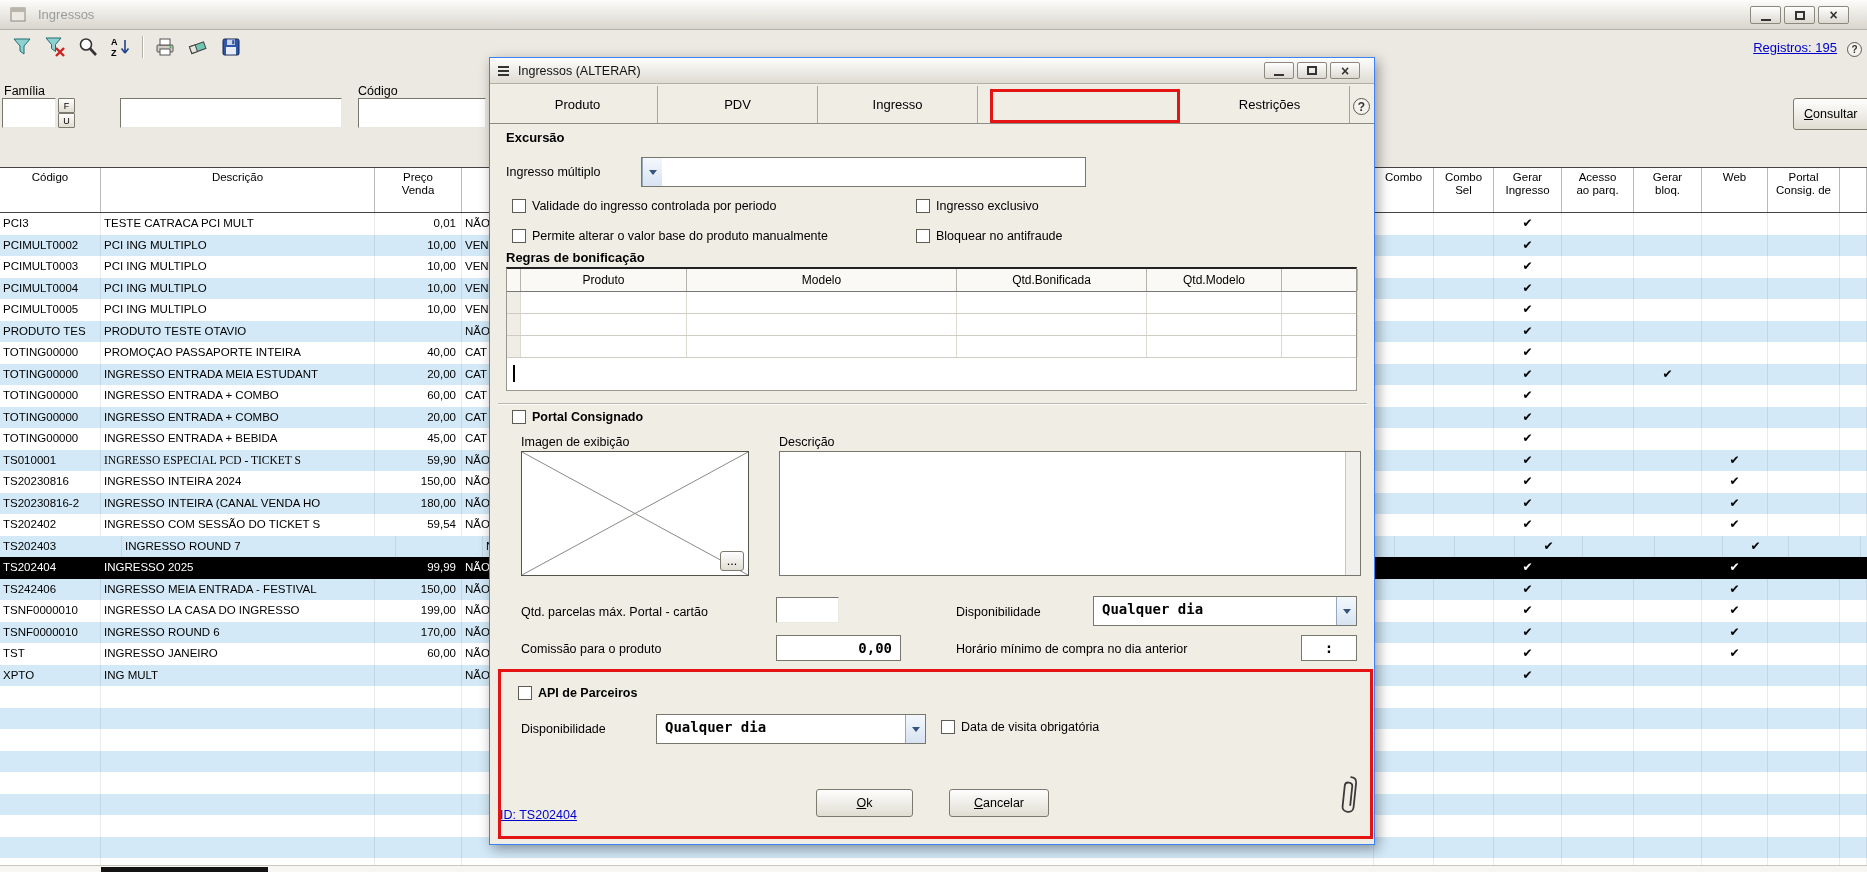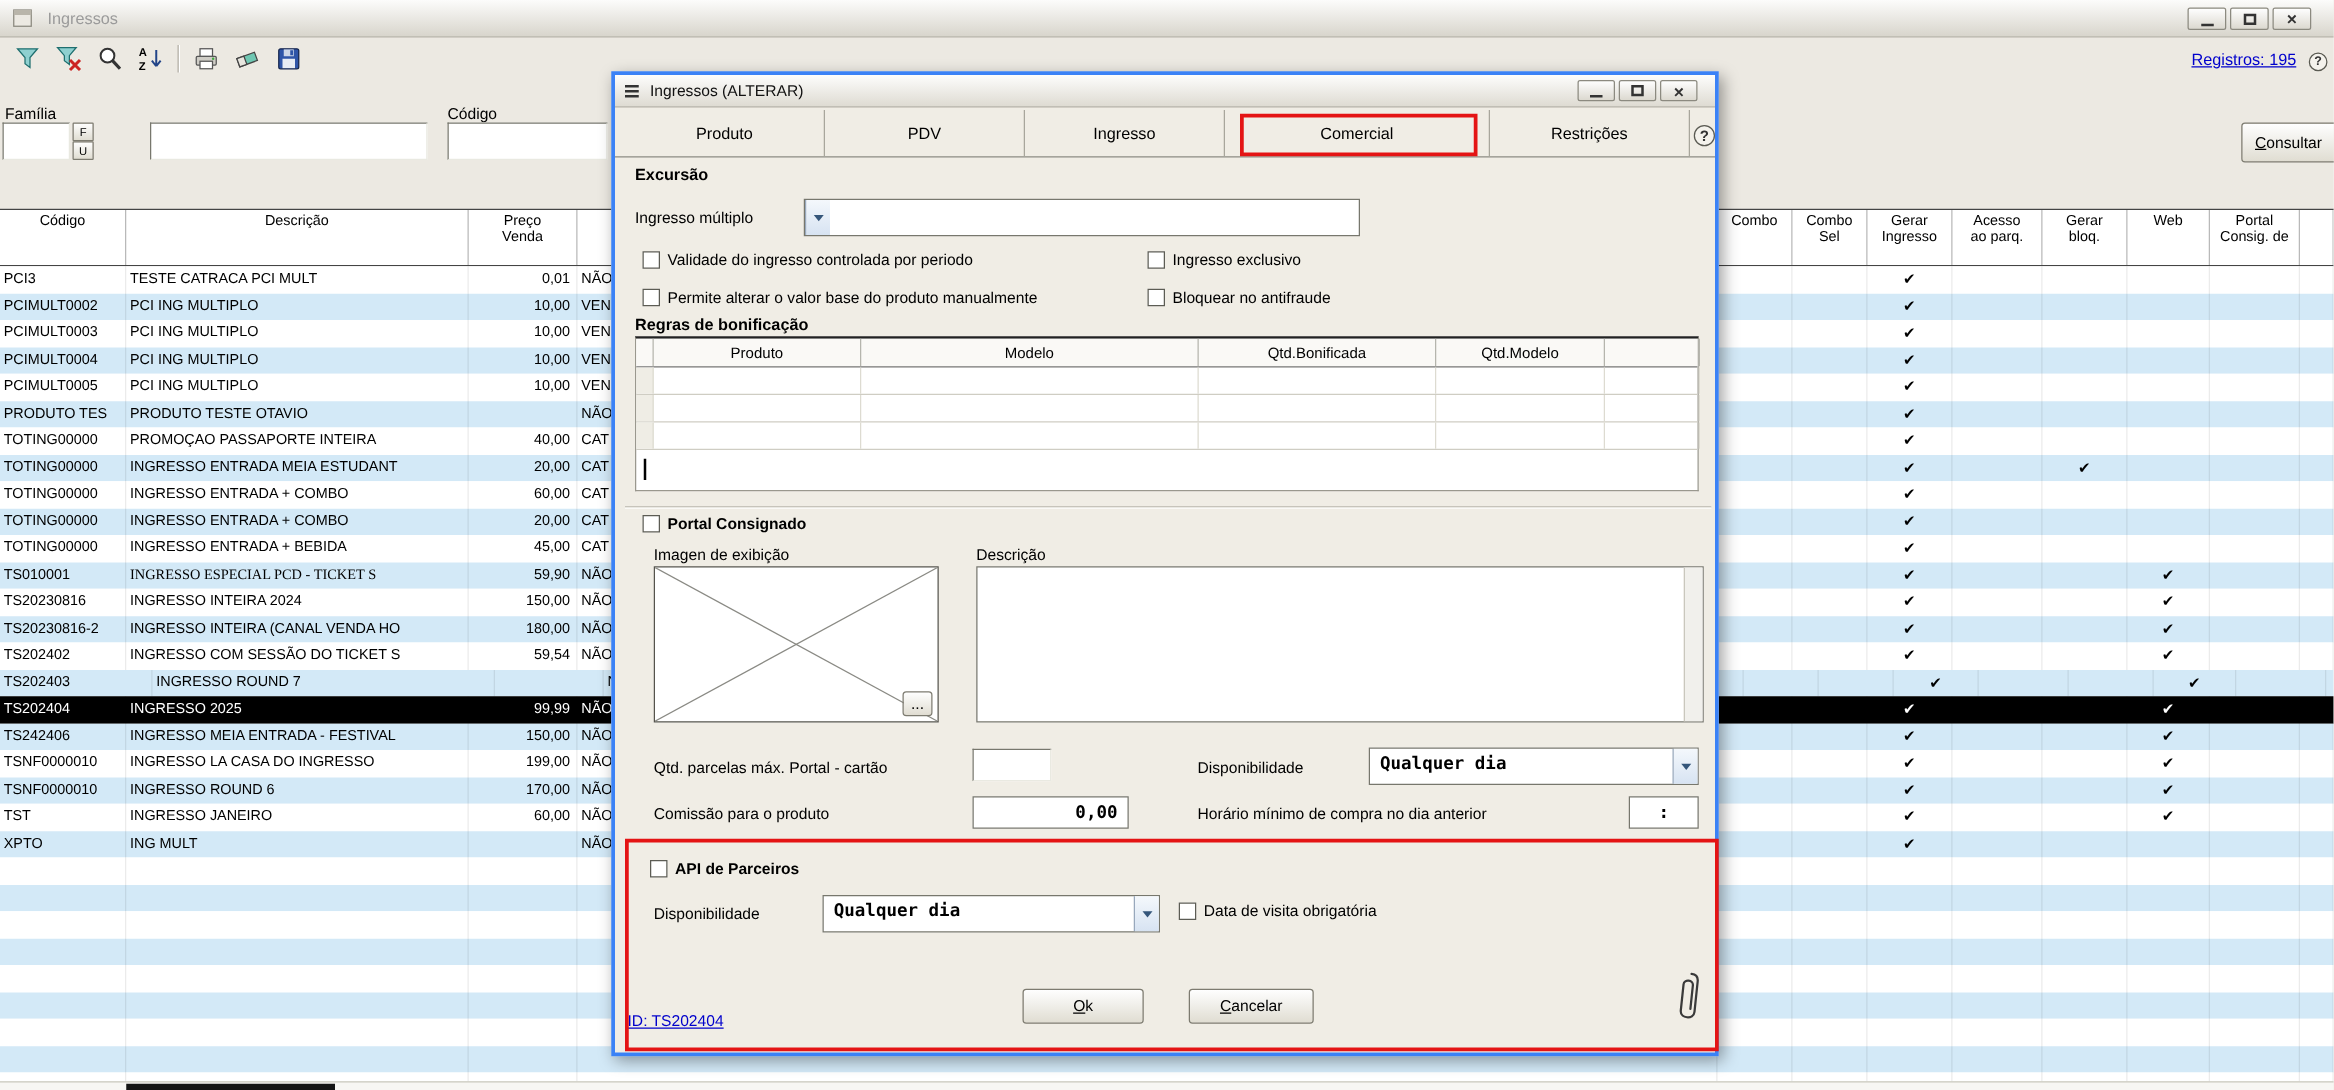--- a/index.html
+++ b/index.html
@@ -47,21 +47,21 @@
   .gcell { flex-shrink:0; font-size:11.5px; line-height:21.5px; overflow:hidden; white-space:nowrap;
            border-right:1px solid rgba(0,0,0,0.08); padding:0 3px; }
   .gcell.r { text-align:right; padding-right:5px; }
   .gcell.c { text-align:center; padding:0; font-size:12px; }
 
   #hscroll { position:absolute; left:0; top:865px; width:1867px; height:7px; background:#f7f6f3; border-top:1px solid #c9c7bd; }
   #hthumb { position:absolute; left:101px; top:1px; width:167px; height:5px; background:#141414; }
 
   
   #dialog { position:absolute; left:489px; top:57px; width:886px; height:788px; background:#f0ede5;
-            border:3px solid #3b82f6; box-shadow:3px 4px 12px rgba(0,0,0,0.38); z-index:10; }
+            border:1px solid #3b82f6; box-shadow:3px 4px 12px rgba(0,0,0,0.38); z-index:10; }
   #dlg-title { position:absolute; left:0; top:0; right:0; height:26px;
                background:linear-gradient(#fdfdfc,#dedbd2); border-bottom:1px solid #b3b0a6;
                display:flex; align-items:center; }
   #dlg-title-text { margin-left:6px; font-size:12.5px; color:#111; }
   #dlg-ctls { position:absolute; right:14px; top:4px; display:flex; gap:3px; }
   .dctl { width:30px; height:17px; background:linear-gradient(#fefefe,#dcd9d0); border:1px solid #8c8a80;
           border-radius:2px; display:flex; align-items:center; justify-content:center; }
 
   #tabs { position:absolute; left:0; top:28px; width:100%; height:38px; border-bottom:1px solid #8c8c84; }
   .tab { position:absolute; top:0; height:37px; display:flex; align-items:center; justify-content:center;
@@ -692,21 +692,20 @@
       </span>
     <span class="dctl">
         <span class="g-x">×</span>
       </span>
   </div>
 
   <div id="tabs">
       <div class="tab" style="left: 8px; width: 160px;">Produto</div>
       <div class="tab" style="left: 168px; width: 160px;">PDV</div>
       <div class="tab" style="left: 328px; width: 160px;">Ingresso</div>
-      <div class="tab" style="left: 488px; width: 212px;">Comercial</div>
       <div class="tab" style="left: 700px; width: 160px;">Restrições</div>
     </div>
   <div class="helpcirc" style="left:863px;top:40px;width:17px;height:17px;font-size:12px">?</div>
   <div class="anno" style="left:500px;top:31px;width:190px;height:34px"></div>
 
   <span class="lbl blbl" style="left:16px;top:72px">Excursão</span>
 
   <span class="lbl" style="left:16px;top:107px">Ingresso múltiplo</span>
   <div class="combo" style="left:151px;top:99px;width:445px;height:30px">
     <div class="combo-btn">

